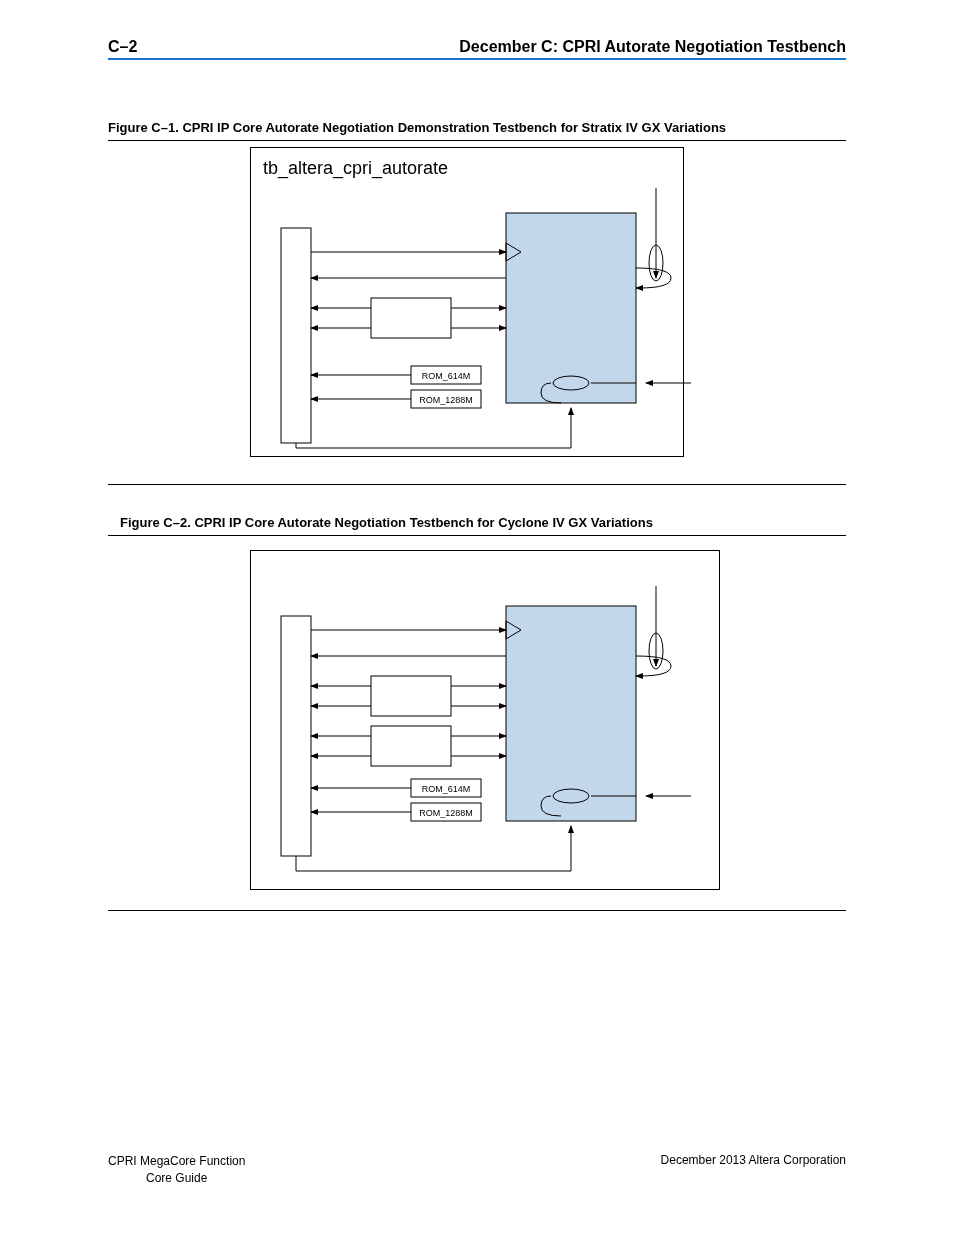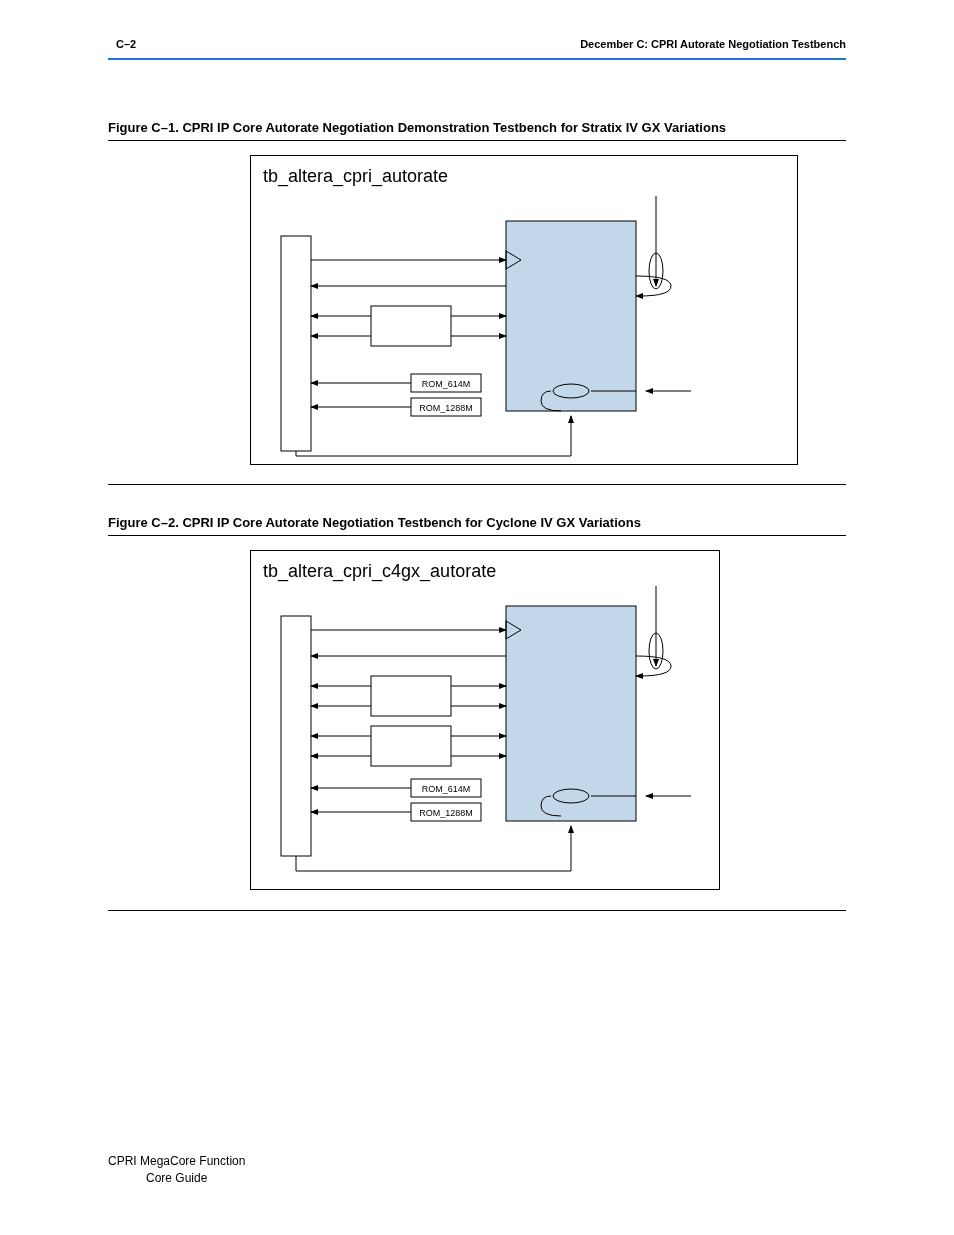--- a/index.html
+++ b/index.html
@@ -7,26 +7,26 @@
     width: 954px;
     height: 1235px;
     background: #fff;
     font-family: Arial, Helvetica, sans-serif;
     color: #000;
     position: relative;
   }
   .header {
     position: absolute;
     top: 38px;
-    left: 116px;
+    left: 108px;
     right: 108px;
     display: flex;
     justify-content: space-between;
     font-weight: bold;
-    font-size: 11px;
+    font-size: 16px;
     align-items: center;
   }
   .header-rule {
     position: absolute;
     top: 58px;
     left: 108px;
     right: 108px;
     height: 2px;
     background: #1976d2;
   }
@@ -70,21 +70,21 @@
 
 <div class="header">
   <span>C–2</span>
   <span>December C: CPRI Autorate Negotiation Testbench</span>
 </div>
 <div class="header-rule"></div>
 
 <div class="figure-title" style="top:120px;">Figure C–1.  CPRI IP Core Autorate Negotiation Demonstration Testbench for Stratix IV GX Variations</div>
 <div class="fig-rule" style="top:140px;"></div>
 
-<div class="diagram" style="top:155px; left:250px; width:548px; height:310px;">
+<div class="diagram" style="top:147px; left:250px; width:434px; height:310px;">
   <div class="diagram-title" style="top:10px; left:12px;">tb_altera_cpri_autorate</div>
   <svg width="468" height="308" style="position:absolute;top:0;left:0;">
     <defs>
       <marker id="arrow1" markerWidth="8" markerHeight="8" refX="7" refY="3" orient="auto">
         <path d="M0,0 L8,3 L0,6 Z" fill="#000"></path>
       </marker>
     </defs>
 
     <rect x="255" y="65" width="130" height="190" fill="#c3d7eb" stroke="#000"></rect>
 
@@ -118,25 +118,24 @@
     <line x1="388" y1="140" x2="385" y2="140" stroke="#000" marker-end="url(#arrow1)"></line>
 
     <ellipse cx="320" cy="235" rx="18" ry="7" fill="none" stroke="#000"></ellipse>
     <path d="M385,235  L340,235" fill="none" stroke="#000"></path>
     <path d="M300,235 Q290,235 290,245 Q290,255 310,255" fill="none" stroke="#000"></path>
     <line x1="440" y1="235" x2="395" y2="235" stroke="#000" marker-end="url(#arrow1)"></line>
   </svg>
 </div>
 <div class="fig-rule" style="top:484px;"></div>
 
-<div class="figure-title" style="top:515px;">Figure C–2.  CPRI IP Core Autorate Negotiation Testbench for Cyclone IV GX Variations</div>
+<div class="figure-title" style="top:515px;margin-left:12px;">Figure C–2.  CPRI IP Core Autorate Negotiation Testbench for Cyclone IV GX Variations</div>
 <div class="fig-rule" style="top:535px;"></div>
 
 <div class="diagram" style="top:550px; left:250px; width:470px; height:340px;">
-  <div class="diagram-title" style="top:10px; left:12px;">tb_altera_cpri_c4gx_autorate</div>
   <svg width="468" height="338" style="position:absolute;top:0;left:0;">
     <defs>
       <marker id="arrow2" markerWidth="8" markerHeight="8" refX="7" refY="3" orient="auto">
         <path d="M0,0 L8,3 L0,6 Z" fill="#000"></path>
       </marker>
     </defs>
 
     <rect x="255" y="55" width="130" height="215" fill="#c3d7eb" stroke="#000"></rect>
 
     <path d="M255,70 L270,79 L255,88 Z" fill="none" stroke="#000"></path>
@@ -182,13 +181,14 @@
     <line x1="440" y1="245" x2="395" y2="245" stroke="#000" marker-end="url(#arrow2)"></line>
   </svg>
 </div>
 <div class="fig-rule" style="top:910px;"></div>
 
 <div class="footer">
   <div class="footer-left">
     <div>CPRI MegaCore Function</div>
     <div>Core Guide</div>
   </div>
+  <div>December 2013   Altera Corporation</div>
 </div>
 
 </body></html>

